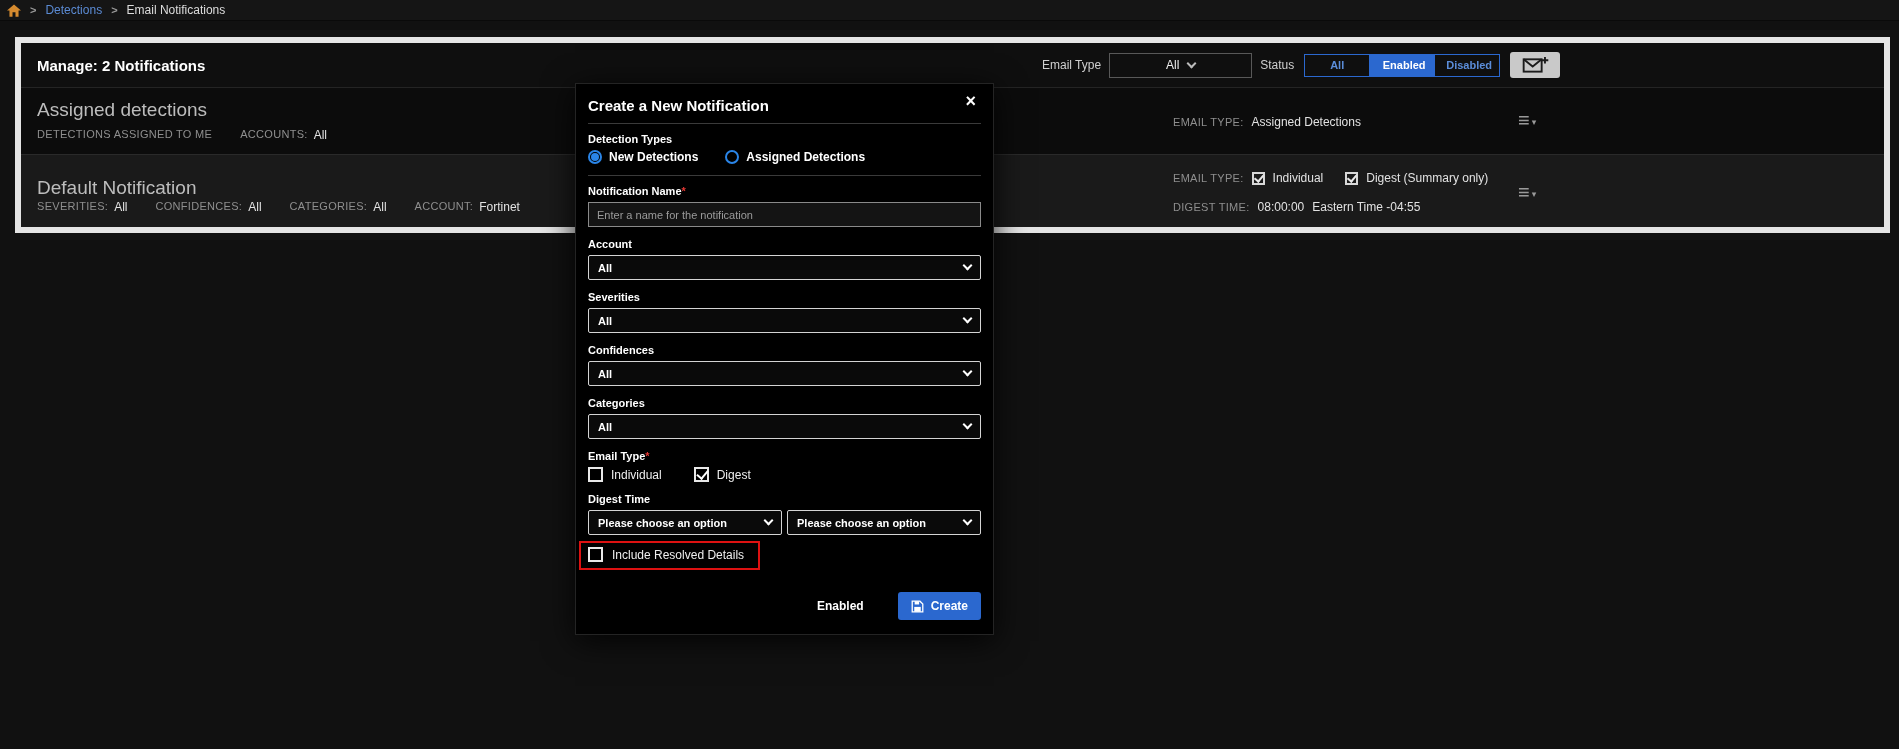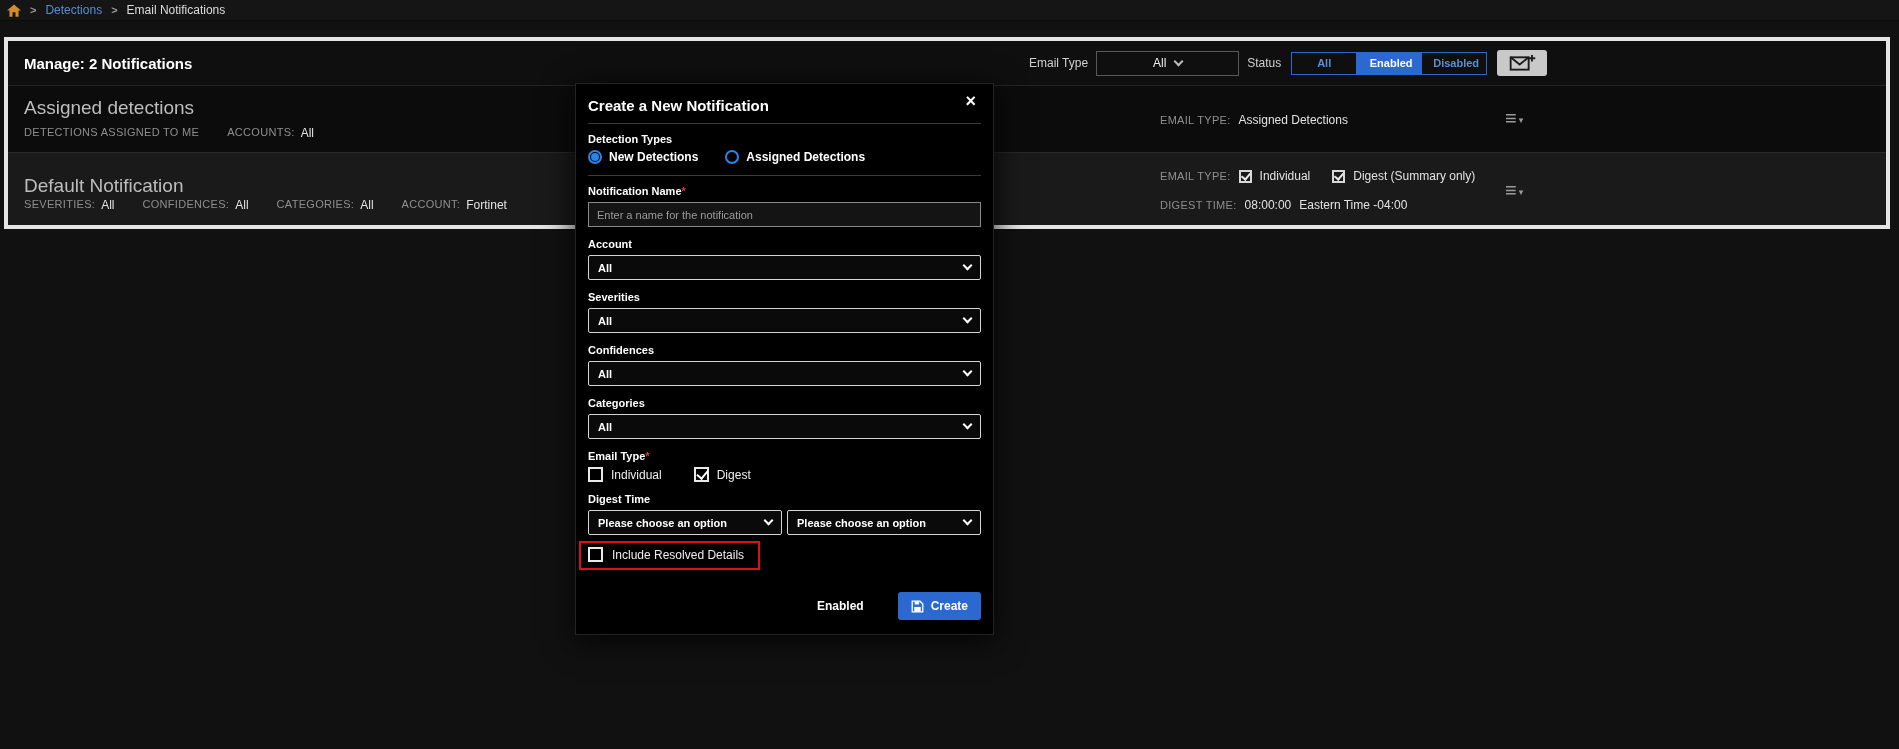--- a/index.html
+++ b/index.html
@@ -14,21 +14,21 @@
   .topbar {
     height:21px; background:#151515; border-bottom:1px solid #0a0a0a;
     display:flex; align-items:center; gap:9px; padding:0 7px; font-size:12px;
   }
   .home-icon { display:flex; align-items:center; cursor:pointer; }
   .crumb-sep { color:#9a9a9a; font-size:11px; font-weight:bold; }
   .crumb-link { color:#5b8bd4; cursor:pointer; }
   .crumb-current { color:#dcdcdc; }
 
   
-  .panel { margin:16px 9px 0 4px; border:4px solid #e5e5e5; }
+  .panel { margin:16px 9px 0 15px; border:6px solid #e5e5e5; }
   .panel-header {
     height:45px; background:#0f0f0f; position:relative;
     display:flex; align-items:center; padding:0 16px; border-bottom:1px solid #242424;
   }
   .panel-title { margin:0; font-size:15px; font-weight:bold; color:#ffffff; }
 
   .header-controls {
     position:absolute; left:1021px; top:0; height:100%;
     display:flex; align-items:center; gap:8px; white-space:nowrap;
   }
@@ -218,21 +218,21 @@
     <div class="row-right r2-line1">
       <span class="meta-label">EMAIL TYPE:</span>
       <span class="cb-sm checked"></span>
       <span class="meta-value">Individual</span>
       <span class="cb-sm checked" style="margin-left:14px"></span>
       <span class="meta-value">Digest (Summary only)</span>
     </div>
     <div class="row-right r2-line2">
       <span class="meta-label">DIGEST TIME:</span>
       <span class="meta-value">08:00:00</span>
-      <span class="meta-value">Eastern Time -04:00</span>
+      <span class="meta-value">Eastern Time -04:55</span>
     </div>
     <div class="menu-icon">
       <span class="menu-bars">≡</span>
       <span class="menu-caret">▾</span>
     </div>
   </div>
 </div>
 
 <div class="modal">
   <button class="modal-close">×</button>

